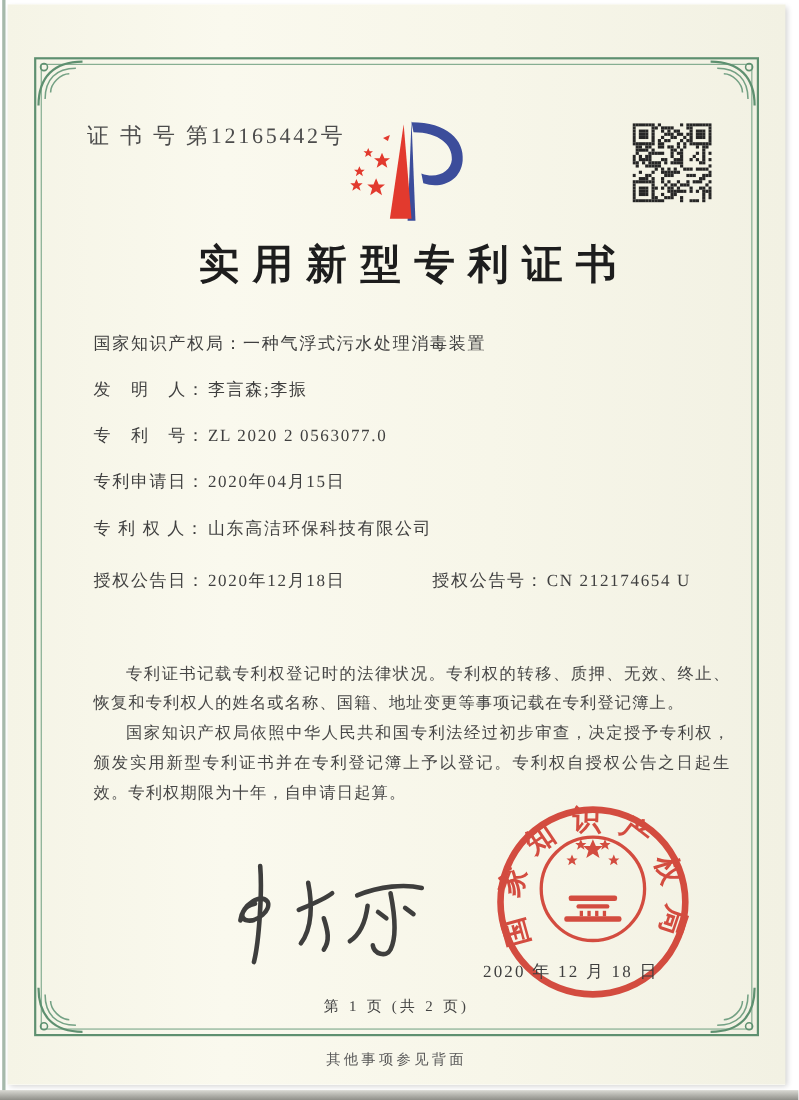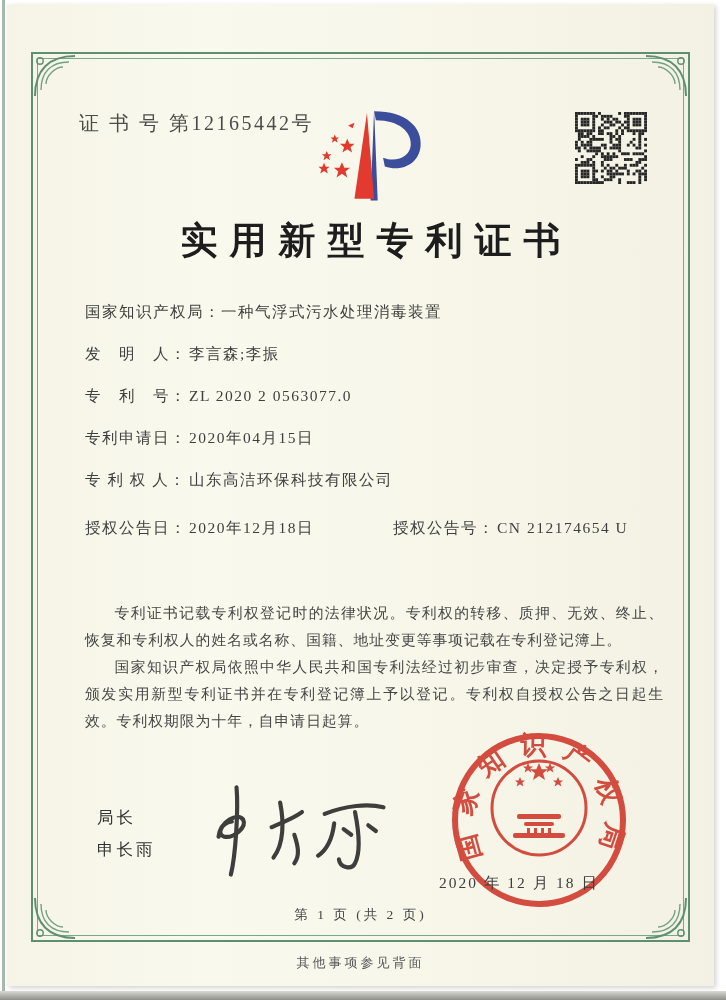--- a/index.html
+++ b/index.html
@@ -436,24 +436,20 @@
     <div class="grant-row">
       <span class="gpair1"><span class="flabel">授权公告日：</span><span>2020年12月18日</span></span><span><span class="flabel">授权公告号：</span><span>CN 212174654 U</span></span>
     </div>
   </div>
 
   <div class="paras">
     <p>专利证书记载专利权登记时的法律状况。专利权的转移、质押、无效、终止、恢复和专利权人的姓名或名称、国籍、地址变更等事项记载在专利登记簿上。</p>
     <p>国家知识产权局依照中华人民共和国专利法经过初步审查，决定授予专利权，颁发实用新型专利证书并在专利登记簿上予以登记。专利权自授权公告之日起生效。专利权期限为十年，自申请日起算。</p>
   </div>
 
-  <div class="signer">
-    <div>局长</div>
-    <div>申长雨</div>
-  </div>
 
   <svg class="signature" viewBox="0 0 230 120">
     <g fill="none" stroke="#2f2f2f" stroke-width="4.4" stroke-linecap="round" opacity="0.92">
       <path d="M28,66 C30,50 48,40 54,48 C58,56 44,68 34,66 C26,64 30,52 42,50"></path>
       <path d="M47,14 C49,38 46,86 41,106"></path>
       <path d="M93,30 C97,50 97,74 86,88"></path>
       <path d="M84,56 C98,50 108,46 116,40"></path>
       <path d="M108,64 C112,76 114,86 108,94"></path>
       <path d="M140,42 C162,33 186,31 202,35"></path>
       <path d="M150,52 C148,68 142,80 133,86"></path>

